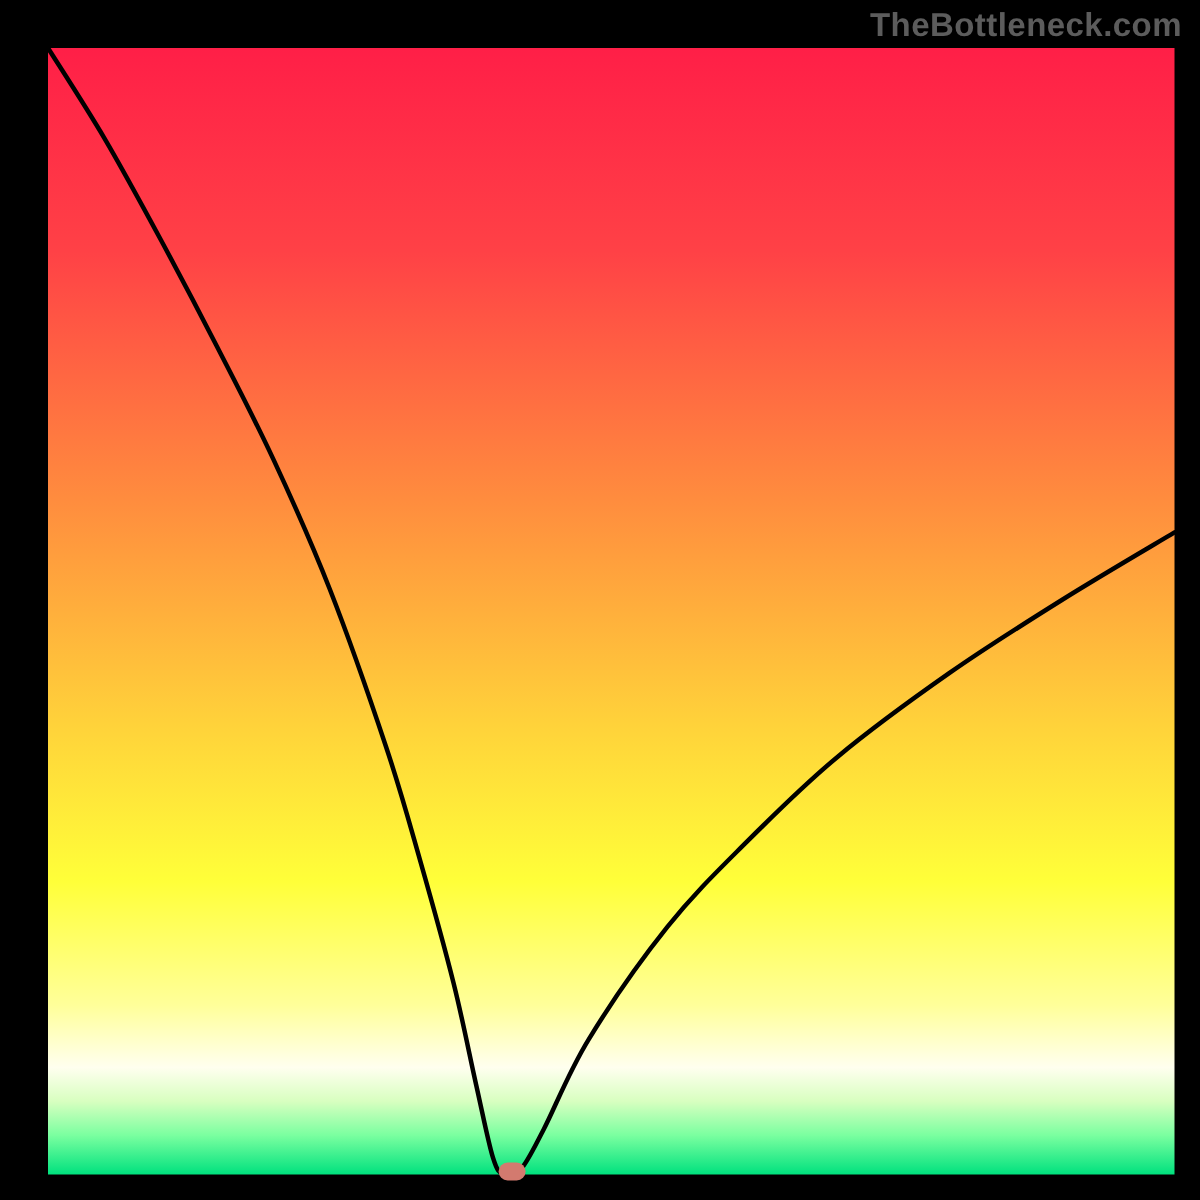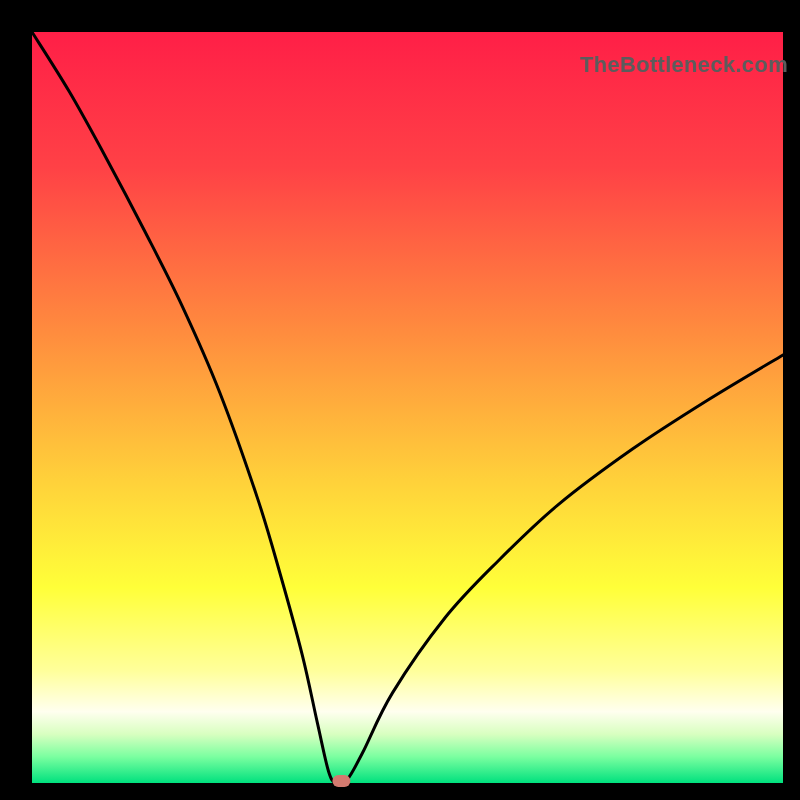--- a/index.html
+++ b/index.html
@@ -19,21 +19,20 @@
   }
   .watermark {
     position: absolute;
     top: 4px;
     right: 12px;
     color: #5c5c5c;
     font-size: 22px;
     font-weight: 600;
     letter-spacing: 0.3px;
     z-index: 10;
-    margin-top: 48px;
   }
   svg {
     display: block;
   }
 </style>
 </head>
 <body>
 
 <div class="frame">
   <div class="watermark">TheBottleneck.com</div>

